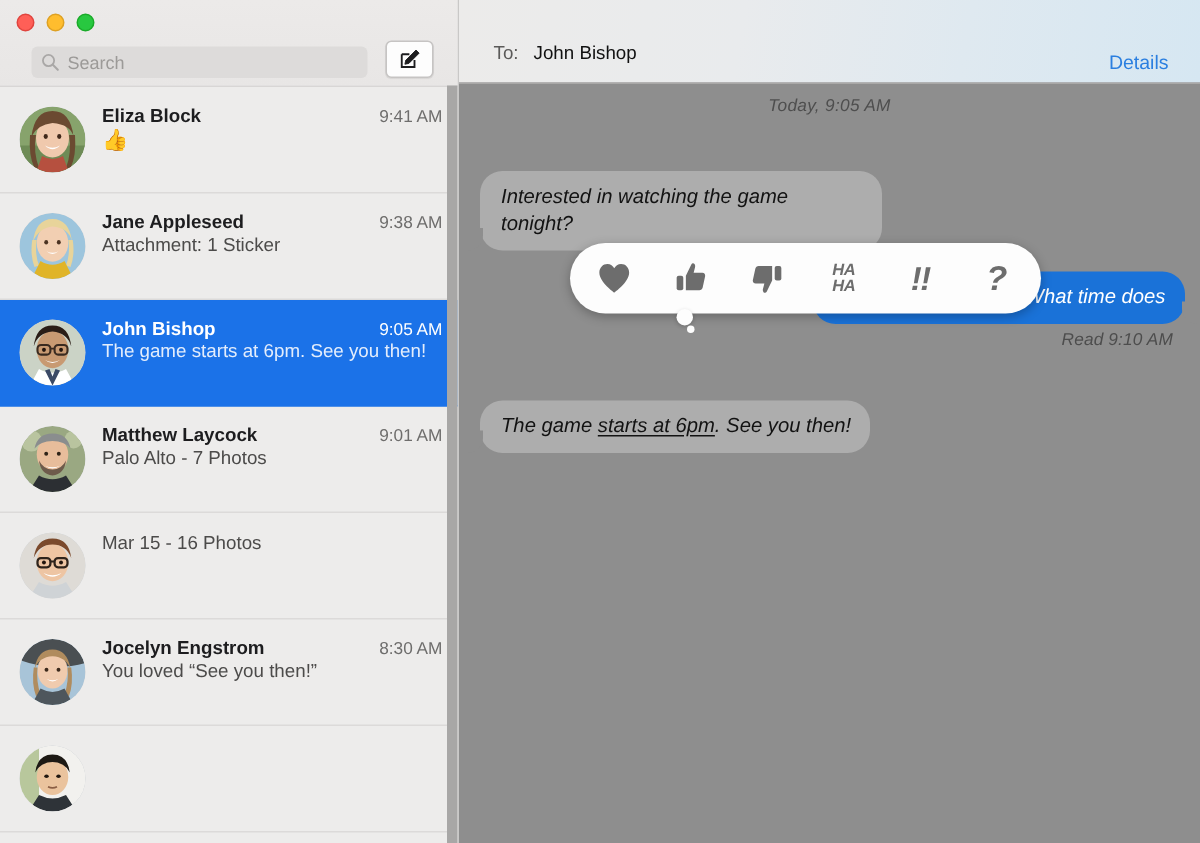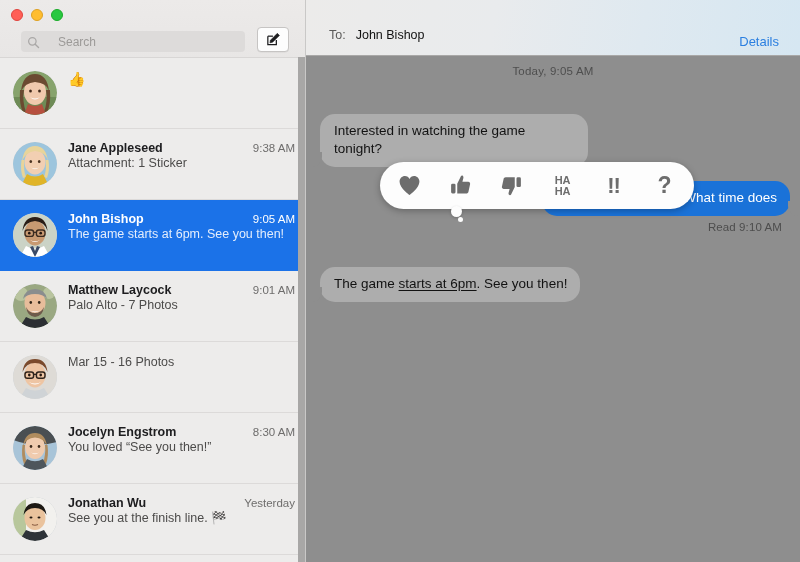--- a/index.html
+++ b/index.html
@@ -48,21 +48,21 @@
     width: 224px; height: 21px;
     background: #dddbda;
     border-radius: 4px;
     display: flex; align-items: center;
     padding-left: 6px;
   }
   #search-icon { width: 13px; height: 13px; flex: 0 0 13px; opacity: .45; }
   #search-input {
     border: none; background: transparent; outline: none;
     font-family: "Liberation Sans", sans-serif;
-    font-size: 12px; color: #000000; margin-left: 18px;
+    font-size: 12px; color: #000000; margin-left: 5px;
     width: 190px; height: 18px;
   }
   #search-input::placeholder { color: #9c9a98; }
 
   #compose-btn {
     position: absolute; right: 16px; top: 27px;
     width: 32px; height: 25px;
     background: #fdfdfd;
     border: 1px solid #c6c4c3;
     border-radius: 4px;
@@ -146,20 +146,21 @@
     position: absolute; right: 21px; top: 34px;
     font-size: 13px; color: #2b7fe0; cursor: pointer;
   }
 
   #thread {
     flex: 1 1 auto;
     position: relative;
     background: #8e8e8e;
     overflow: hidden;
     padding: 0;
+    font-style: italic;
   }
 
   #thread-stamp {
     text-align: center;
     font-size: 11.5px;
     color: #4e4e4e;
     letter-spacing: .2px;
     margin-top: 9px;
   }
 
@@ -367,20 +368,24 @@
               <path d="M7 19 Q6 33 10 41 L13 41 Q9 30 11 19Z" fill="#6b4a31"></path>
               <path d="M37 19 Q38 33 34 41 L31 41 Q35 30 33 19Z" fill="#6b4a31"></path>
               <ellipse cx="17.5" cy="20" rx="1.4" ry="1.6" fill="#40281a"></ellipse>
               <ellipse cx="26.5" cy="20" rx="1.4" ry="1.6" fill="#40281a"></ellipse>
               <path d="M17 26 Q22 31 27 26 Q22 29 17 26Z" fill="#ffffff"></path>
               <path d="M15 33 Q22 37 29 33 L33 44 L11 44Z" fill="#b6503f"></path>
             </g>
           </svg>
         </div>
         <div class="conv-body">
+          <div class="conv-top">
+            <span class="conv-name">Eliza Block</span>
+            <span class="conv-time">9:41 AM</span>
+          </div>
           <div class="conv-snippet emoji-big">👍</div>
         </div>
       </div>
 
       <div class="conv">
         <div class="avatar">
           <svg viewBox="0 0 44 44" width="44" height="44">
             <defs>
                 <clipPath id="c1">
                   <circle cx="22" cy="22" r="22"></circle>
@@ -542,27 +547,20 @@
               <path d="M0 0 H13 V44 H0Z" fill="#b8c79c"></path>
               <ellipse cx="22" cy="21" rx="10.5" ry="12" fill="#eac39d"></ellipse>
               <path d="M10.5 18 Q12 6 22 6 Q32 6 33.5 18 Q30 11 22 11 Q14 11 10.5 18Z" fill="#1d1914"></path>
               <ellipse cx="18" cy="20.5" rx="1.5" ry="1.1" fill="#201710"></ellipse>
               <ellipse cx="26" cy="20.5" rx="1.5" ry="1.1" fill="#201710"></ellipse>
               <path d="M19 27.5 Q22 29 25 27.5" fill="none" stroke="#8a5e44" stroke-width="1.1"></path>
               <path d="M13 33 Q22 37.5 31 33 L38 44 L6 44Z" fill="#2e3338"></path>
             </g>
           </svg>
         </div>
-        <div class="conv-body">
-          <div class="conv-top">
-            <span class="conv-name">Jonathan Wu</span>
-            <span class="conv-time">Yesterday</span>
-          </div>
-          <div class="conv-snippet">See you at the finish line. 🏁</div>
-        </div>
       </div>
 
     </div>
 
     <div id="sidebar-gutter"></div>
   </div>
 
   <div id="pane">
 
     <div id="pane-header">

